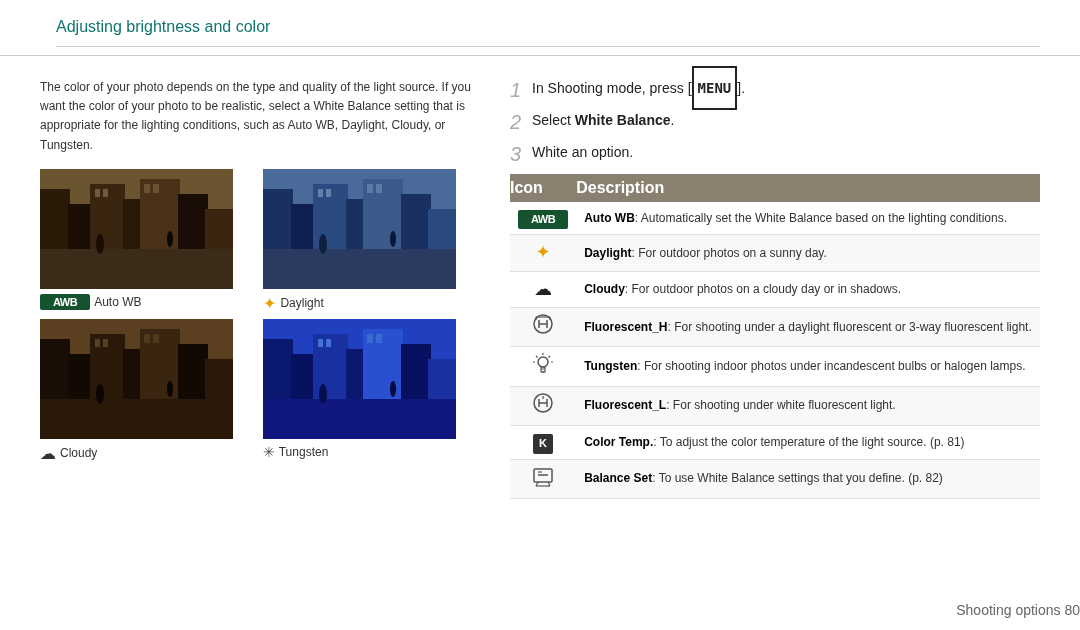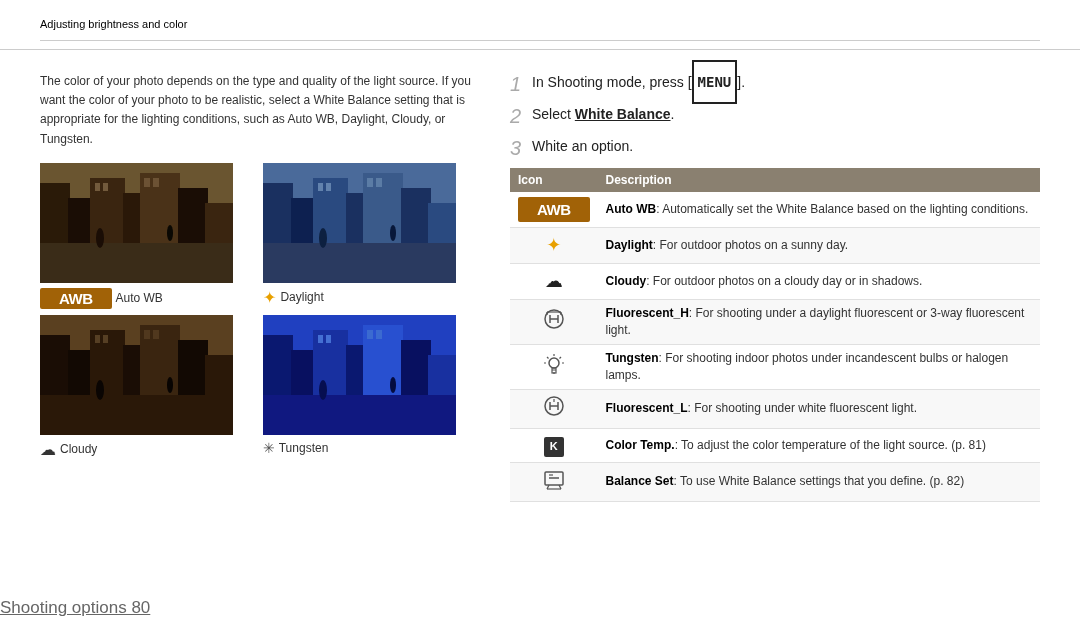--- a/index.html
+++ b/index.html
@@ -13,23 +13,23 @@
       overflow: hidden;
       position: relative;
     }
     .page-container {
       width: 1080px;
       height: 630px;
       padding: 0;
       position: relative;
     }
     .top-breadcrumb {
-      padding: 18px 40px 8px 40px;
-      font-size: 11px;
-      color: #000000;
+      padding: 18px 40px 8px 56px;
+      font-size: 16px;
+      color: #0f766e;
       border-bottom: 1px solid #ccc;
     }
     .content-area {
       display: flex;
       padding: 22px 40px 10px 40px;
       gap: 30px;
     }
     
     .left-col {
       width: 440px;
@@ -110,45 +110,44 @@
       font-style: italic;
       min-width: 16px;
     }
     .step-text {
       font-size: 14px;
       color: #222;
       line-height: 1.5;
     }
     .step-text b {
       font-weight: bold;
-      text-decoration: underline;
     }
     .menu-key {
       font-family: monospace;
       font-weight: bold;
       font-size: 14px;
       border: 2px solid #222;
       padding: 12px 4px;
       display: inline;
     }
     .options-table {
       width: 100%;
       border-collapse: collapse;
       margin-top: 6px;
       font-size: 12px;
     }
     .options-table thead tr {
       background: #8a8070;
       color: #fff;
     }
     .options-table thead th {
-      padding: 5px 8px;
+      padding: 5px 0;
       text-align: left;
       font-weight: bold;
-      font-size: 12px;
+      font-size: 16px;
     }
     .options-table tbody tr {
       border-bottom: 1px solid #e0e0e0;
       background: #fff;
     }
     .options-table tbody tr:nth-child(even) {
       background: #f8f8f8;
     }
     .options-table td {
       padding: 5px 8px;
@@ -163,25 +162,25 @@
     .desc-cell {
       font-size: 12px;
       color: #333;
     }
     .desc-cell b {
       font-weight: bold;
       color: #000;
     }
     
     .icon-awb {
-      background: #a16207;
+      background: #14532d;
       color: #fff;
-      font-size: 15px;
-      font-weight: bold;
-      padding: 2px 19px;
+      font-size: 11px;
+      font-weight: bold;
+      padding: 2px 13px;
       border-radius: 2px;
       display: inline-block;
       letter-spacing: -0.5px;
     }
     .icon-k {
       background: #333;
       color: #fff;
       font-size: 11px;
       font-weight: bold;
       width: 20px;
@@ -189,24 +188,23 @@
       display: inline-flex;
       align-items: center;
       justify-content: center;
       border-radius: 2px;
     }
     .footer {
       position: absolute;
       bottom: 12px;
       left: 0;
       right: 0;
-      text-align: left;
-      font-size: 17px;
+      text-align: right;
+      font-size: 14px;
       color: #666;
-      text-decoration: underline;
     }
     .divider-line {
       width: 100%;
       border: none;
       border-top: 1px solid #ccc;
       margin-bottom: 0;
     }
     
     .img-autowb {
       background: linear-gradient(to bottom, #5a4a2a 0%, #7a6035 30%, #3a2a10 60%, #1a1005 100%);

